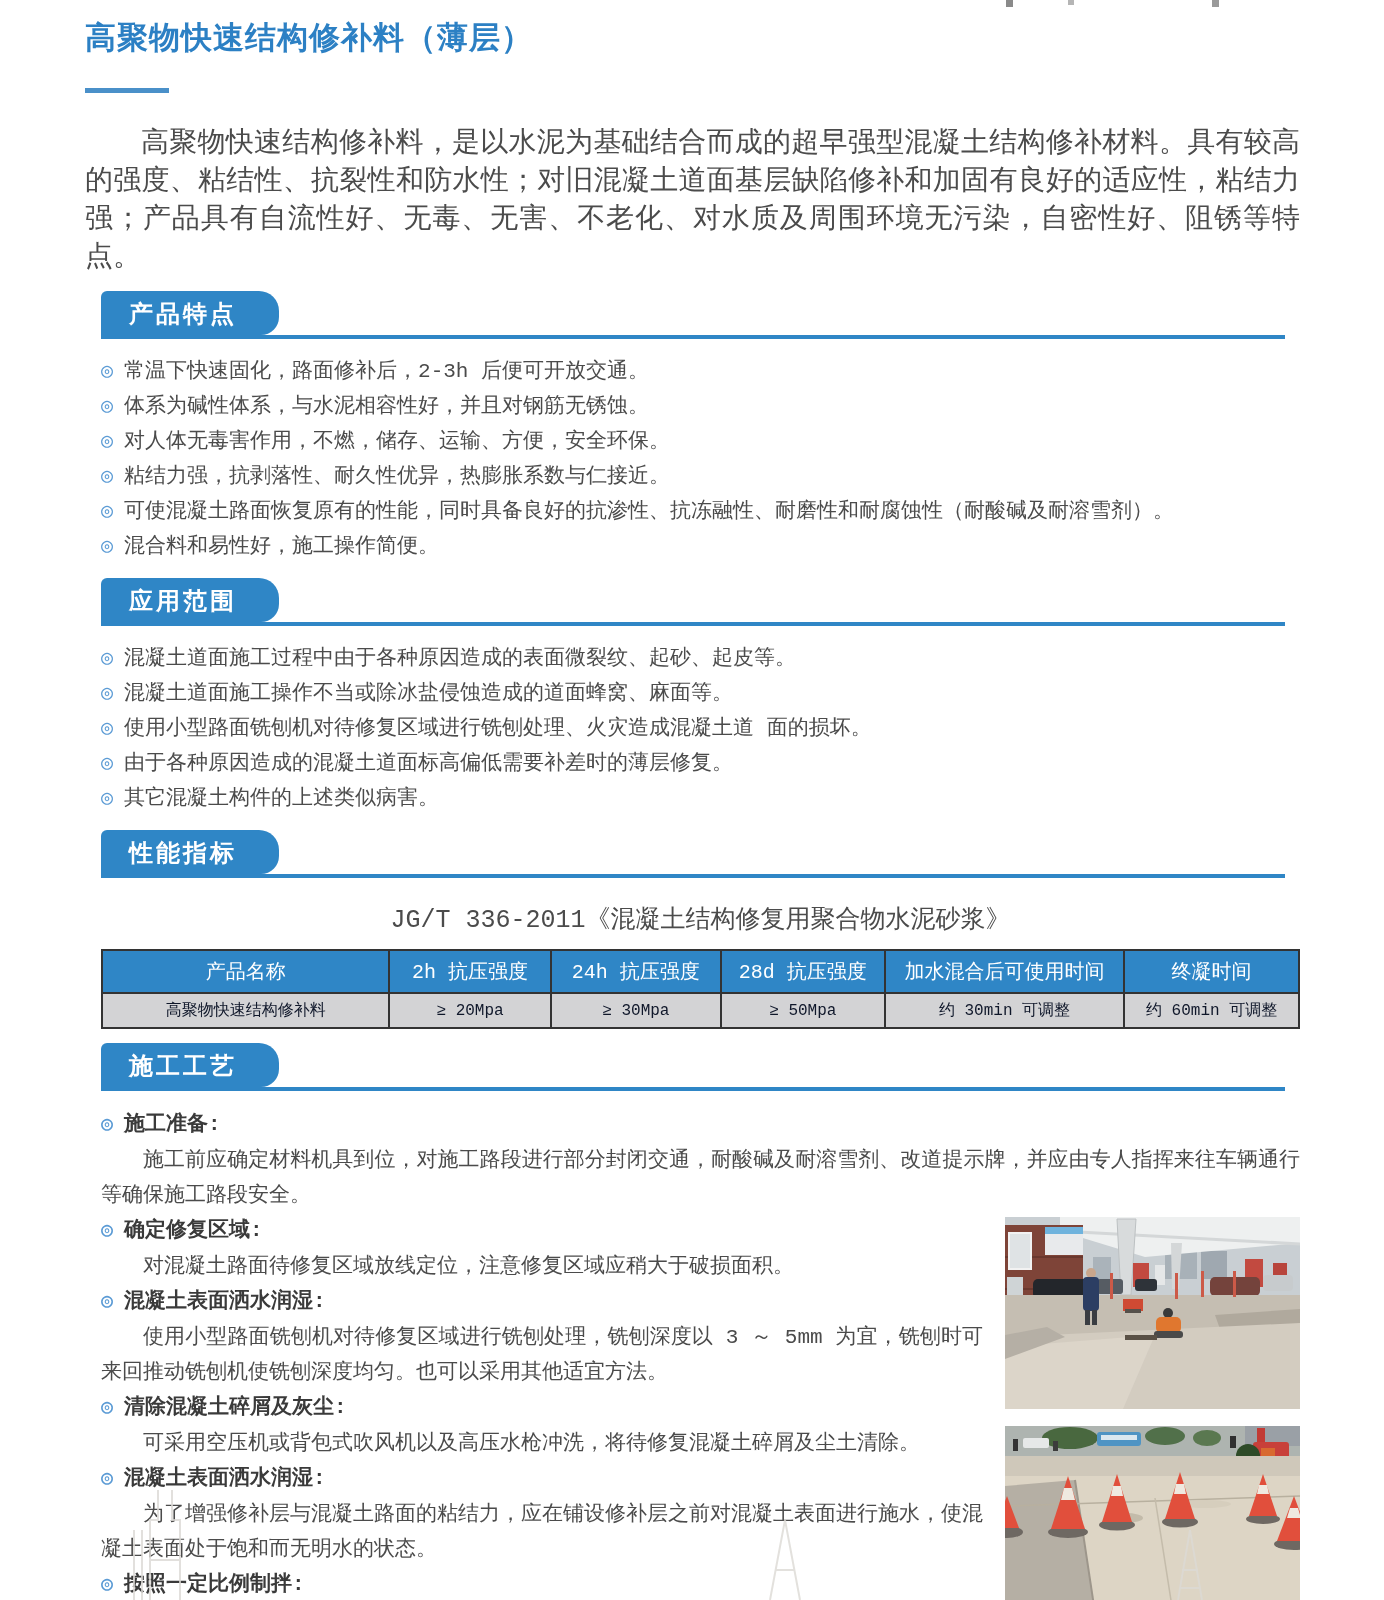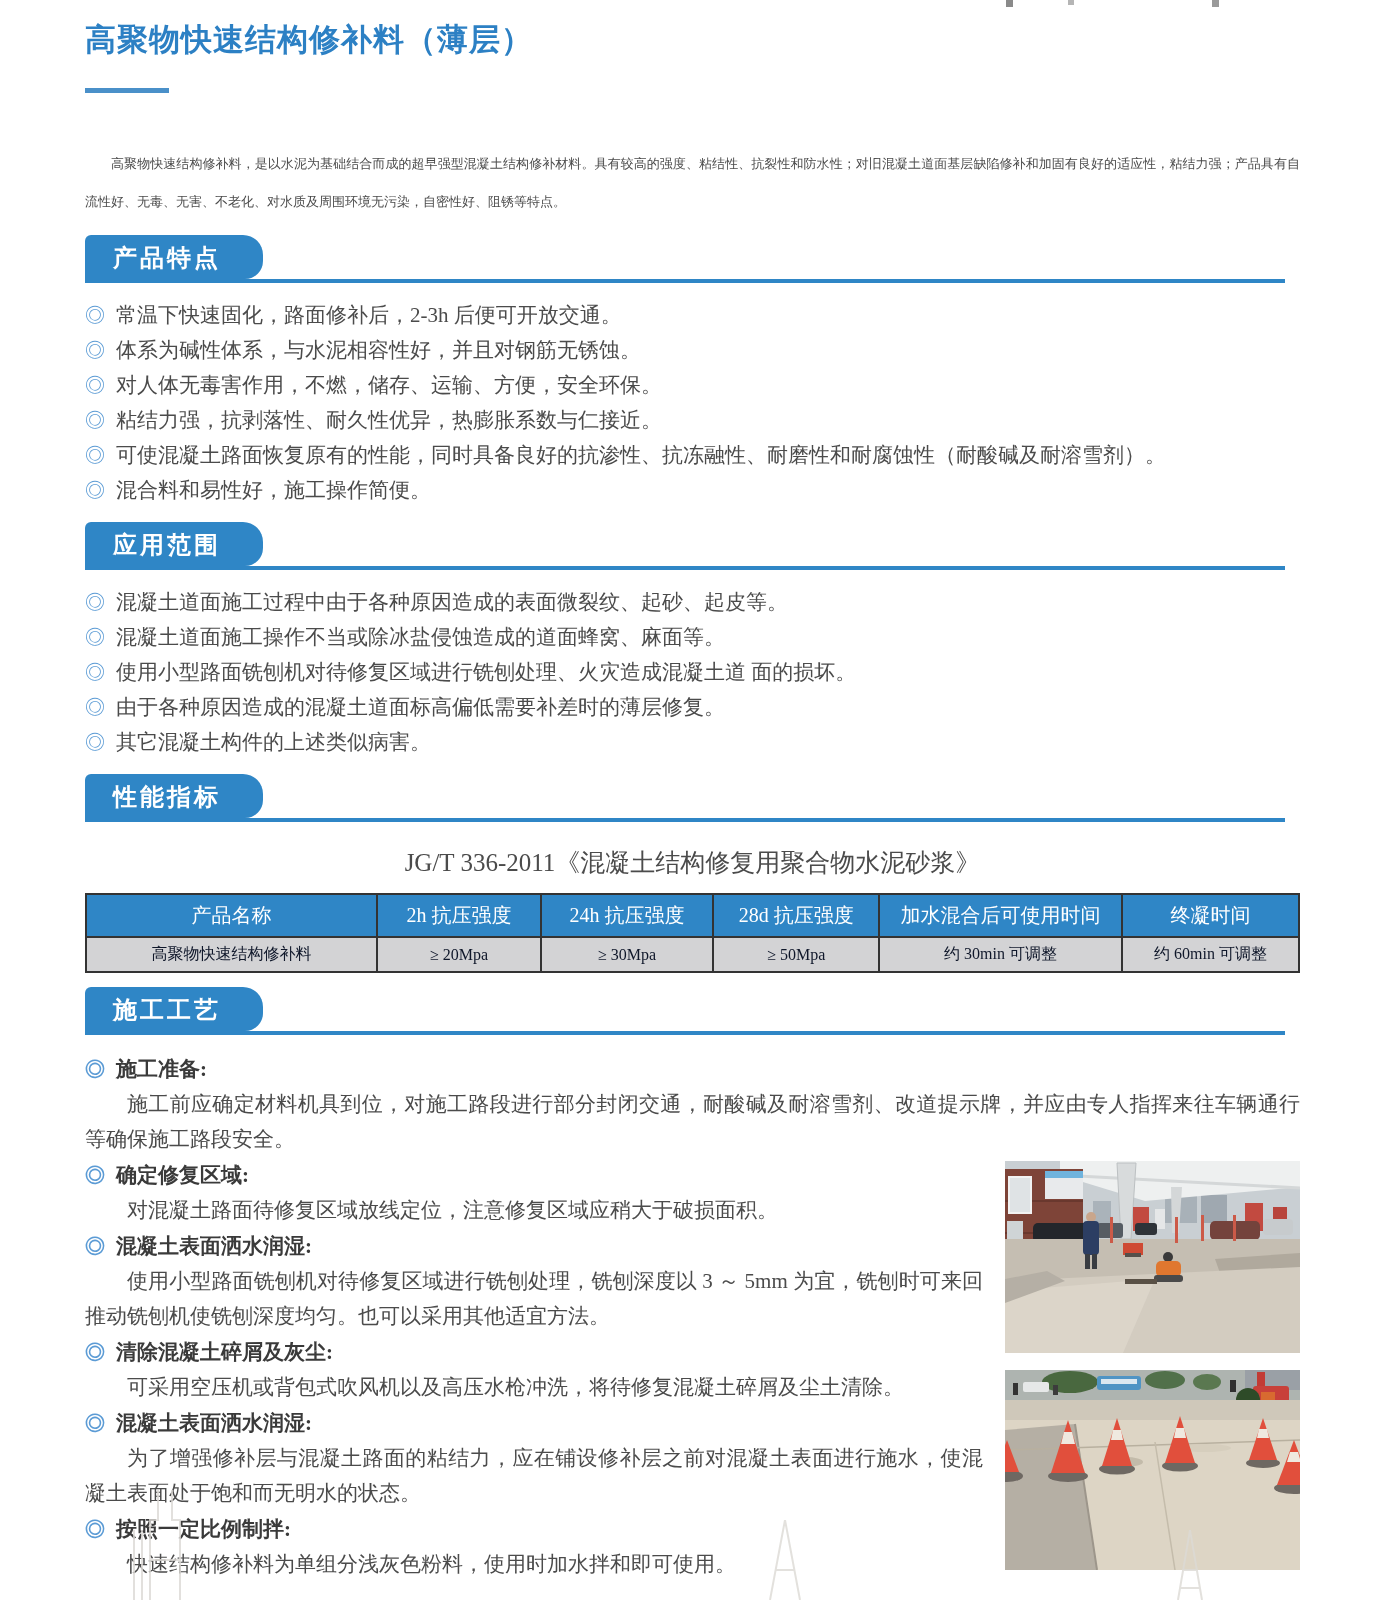--- a/index.html
+++ b/index.html
@@ -1,43 +1,43 @@
 <!DOCTYPE html>
 <html lang="zh"><head>
 <meta charset="utf-8">
 <style>
   html,body{margin:0;padding:0;background:#ffffff;}
   .page{
     position:relative;
     width:1384px;height:1600px;
     background:#ffffff;
     overflow:hidden;
-    font-family:Liberation Serif, serif;
+    font-family:Liberation Mono, monospace;
     color:#4b4b4b;
     box-sizing:border-box;
     padding:20px 84px 0 85px;
   }
   
   .top-fragment{position:absolute;top:0;left:1006px;width:220px;height:8px;}
   .top-fragment i{position:absolute;top:0;background:#8a8a8a;display:block;}
   .top-fragment i:nth-child(1){left:0;width:7px;height:7px;}
   .top-fragment i:nth-child(2){left:62px;width:6px;height:5px;background:#b5b5b5;}
   .top-fragment i:nth-child(3){left:206px;width:7px;height:7px;background:#9a9a9a;}
 
   h1.title{
     margin:0;font-size:31px;line-height:40px;font-weight:bold;
     color:#2c80c4;letter-spacing:1px;
   }
   .title-dash{width:84px;height:5px;background:#4a90c9;margin-top:28px;}
   .intro{
-    margin:52px 0 0;font-size:13px;line-height:38px;color:#4b4b4b;
+    margin:32px 0 0;font-size:28px;line-height:38px;color:#4b4b4b;
     text-align:justify;text-indent:2em;
   }
 
-  section{margin-top:14px;}
+  section{margin-top:14px;margin-left:16px;}
   .sec-head{
     width:calc(100% - 15px);
     border-bottom:4px solid #2f86c6;
   }
   .sec-tab{
     display:inline-block;
     background:#2f86c6;color:#ffffff;
     font-size:24px;font-weight:bold;letter-spacing:3px;
     padding:7px 42px 5px 28px;
     border-radius:6px 20px 18px 0;

